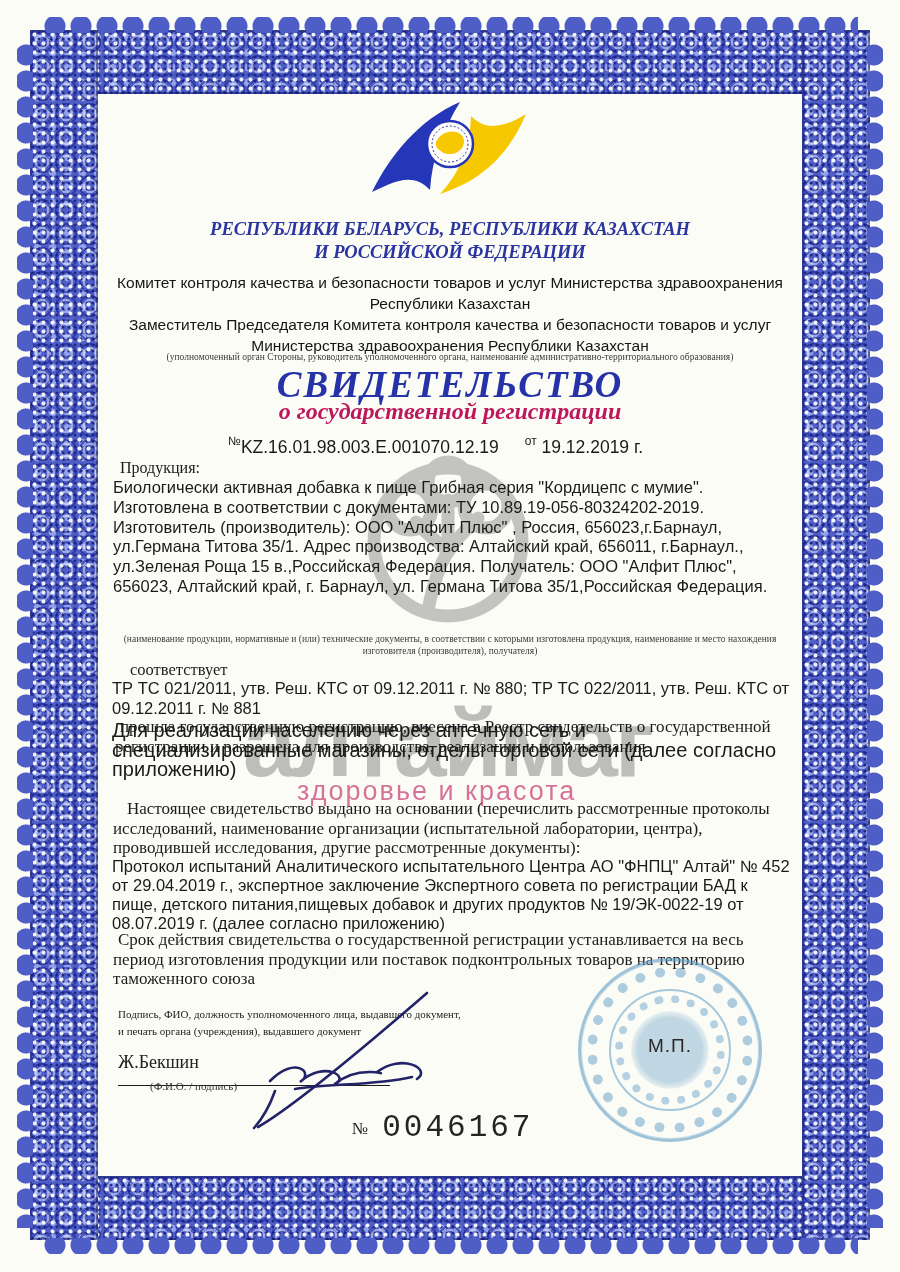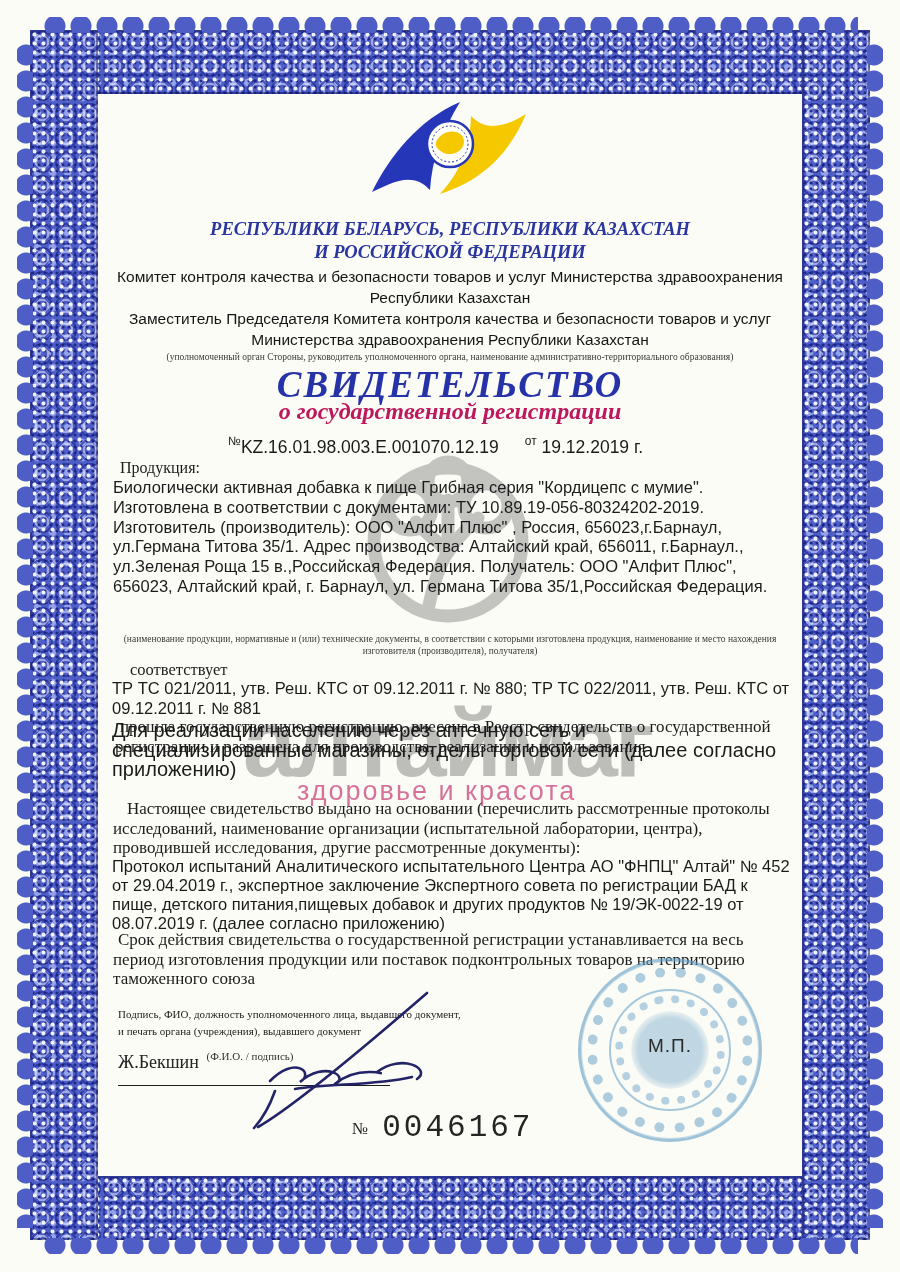--- a/index.html
+++ b/index.html
@@ -25,42 +25,42 @@
   .scallop-h{position:absolute;height:16px;background-repeat:repeat-x;background-size:26px 16px;}
   .scallop-top{left:42px;top:17px;width:816px;background-image:radial-gradient(circle at 13px 9px, #4e5ec6 10px, rgba(78,94,198,0) 11px);}
   .scallop-bottom{left:42px;top:1238px;width:816px;background-image:radial-gradient(circle at 13px 7px, #4e5ec6 10px, rgba(78,94,198,0) 11px);}
   .scallop-v{position:absolute;width:16px;background-repeat:repeat-y;background-size:16px 26px;}
   .scallop-left{left:17px;top:42px;height:1186px;background-image:radial-gradient(circle at 9px 13px, #4e5ec6 10px, rgba(78,94,198,0) 11px);}
   .scallop-right{left:867px;top:42px;height:1186px;background-image:radial-gradient(circle at 7px 13px, #4e5ec6 10px, rgba(78,94,198,0) 11px);}
 
   
   .org-line{left:100px;width:700px;text-align:center;color:#2a35a0;
     font-family:"Liberation Serif",serif;font-weight:bold;font-style:italic;}
-  .committee{left:110px;top:266px;width:680px;text-align:center;font-size:15.5px;line-height:21px;color:#151515;}
+  .committee{left:110px;top:272px;width:680px;text-align:center;font-size:15.5px;line-height:21px;color:#151515;}
   .fineprint{font-family:"Liberation Serif",serif;font-size:9.5px;color:#3a3a3a;line-height:11.5px;text-align:center;}
 
   .title-main{left:100px;top:363px;width:700px;text-align:center;color:#2633a8;
     font-family:"Liberation Serif",serif;font-weight:bold;font-style:italic;font-size:37px;letter-spacing:2px;}
   .title-sub{left:100px;top:398px;width:700px;text-align:center;color:#be185d;
     font-family:"Liberation Serif",serif;font-weight:bold;font-style:italic;font-size:24px;}
 
   .numline{left:228px;top:434px;font-size:17.5px;white-space:nowrap;}
   .numline .sup{font-size:12px;vertical-align:8px;}
   .numline .gap{display:inline-block;width:26px;}
 
   .par{color:#1b1b1b;}
   .watermark-ring{opacity:.42;}
   .brand-wm{left:243px;top:678px;font-weight:bold;font-size:95px;letter-spacing:-3px;color:#8a8a8a;opacity:.55;margin-top:11px;}
   .tagline-wm{left:297px;top:776px;font-size:27px;letter-spacing:2px;color:#be185d;opacity:.6;}
 
   
   .sig-note{left:118px;top:1006px;width:345px;font-size:11px;line-height:16.5px;color:#222;}
   .sig-name-wrap{left:118px;top:1052px;width:272px;border-bottom:1.6px solid #1c1c1c;padding-bottom:12px;}
   .sig-name{font-size:18px;color:#222;}
-  .sig-caption{left:150px;top:1050px;width:200px;text-align:center;font-size:11px;color:#333;}
+  .sig-caption{left:150px;top:1080px;width:200px;text-align:left;font-size:11px;color:#333;}
   .stamp{left:578px;top:958px;width:178px;height:178px;border-radius:50%;
     border:3px solid rgba(95,156,198,.6);box-shadow:inset 0 0 0 1px rgba(95,156,198,.35);}
   .stamp .r1{position:absolute;inset:6px;border-radius:50%;border:10px dotted rgba(95,156,198,.5);transform:rotate(8deg);}
   .stamp .r2{position:absolute;inset:28px;border-radius:50%;border:2px solid rgba(95,156,198,.55);}
   .stamp .r3{position:absolute;inset:34px;border-radius:50%;border:8px dotted rgba(95,156,198,.45);transform:rotate(-12deg);}
   .stamp .blob{position:absolute;inset:50px;border-radius:50%;
     background:radial-gradient(circle, rgba(95,156,198,.38) 0 58%, rgba(95,156,198,.12) 70%, transparent 75%);
     filter:blur(.7px);}
   .stamp .mp{position:absolute;left:0;right:0;top:74px;text-align:center;
     font-family:Liberation Sans, sans-serif;font-size:19px;color:#2a2a2a;letter-spacing:1px;}

